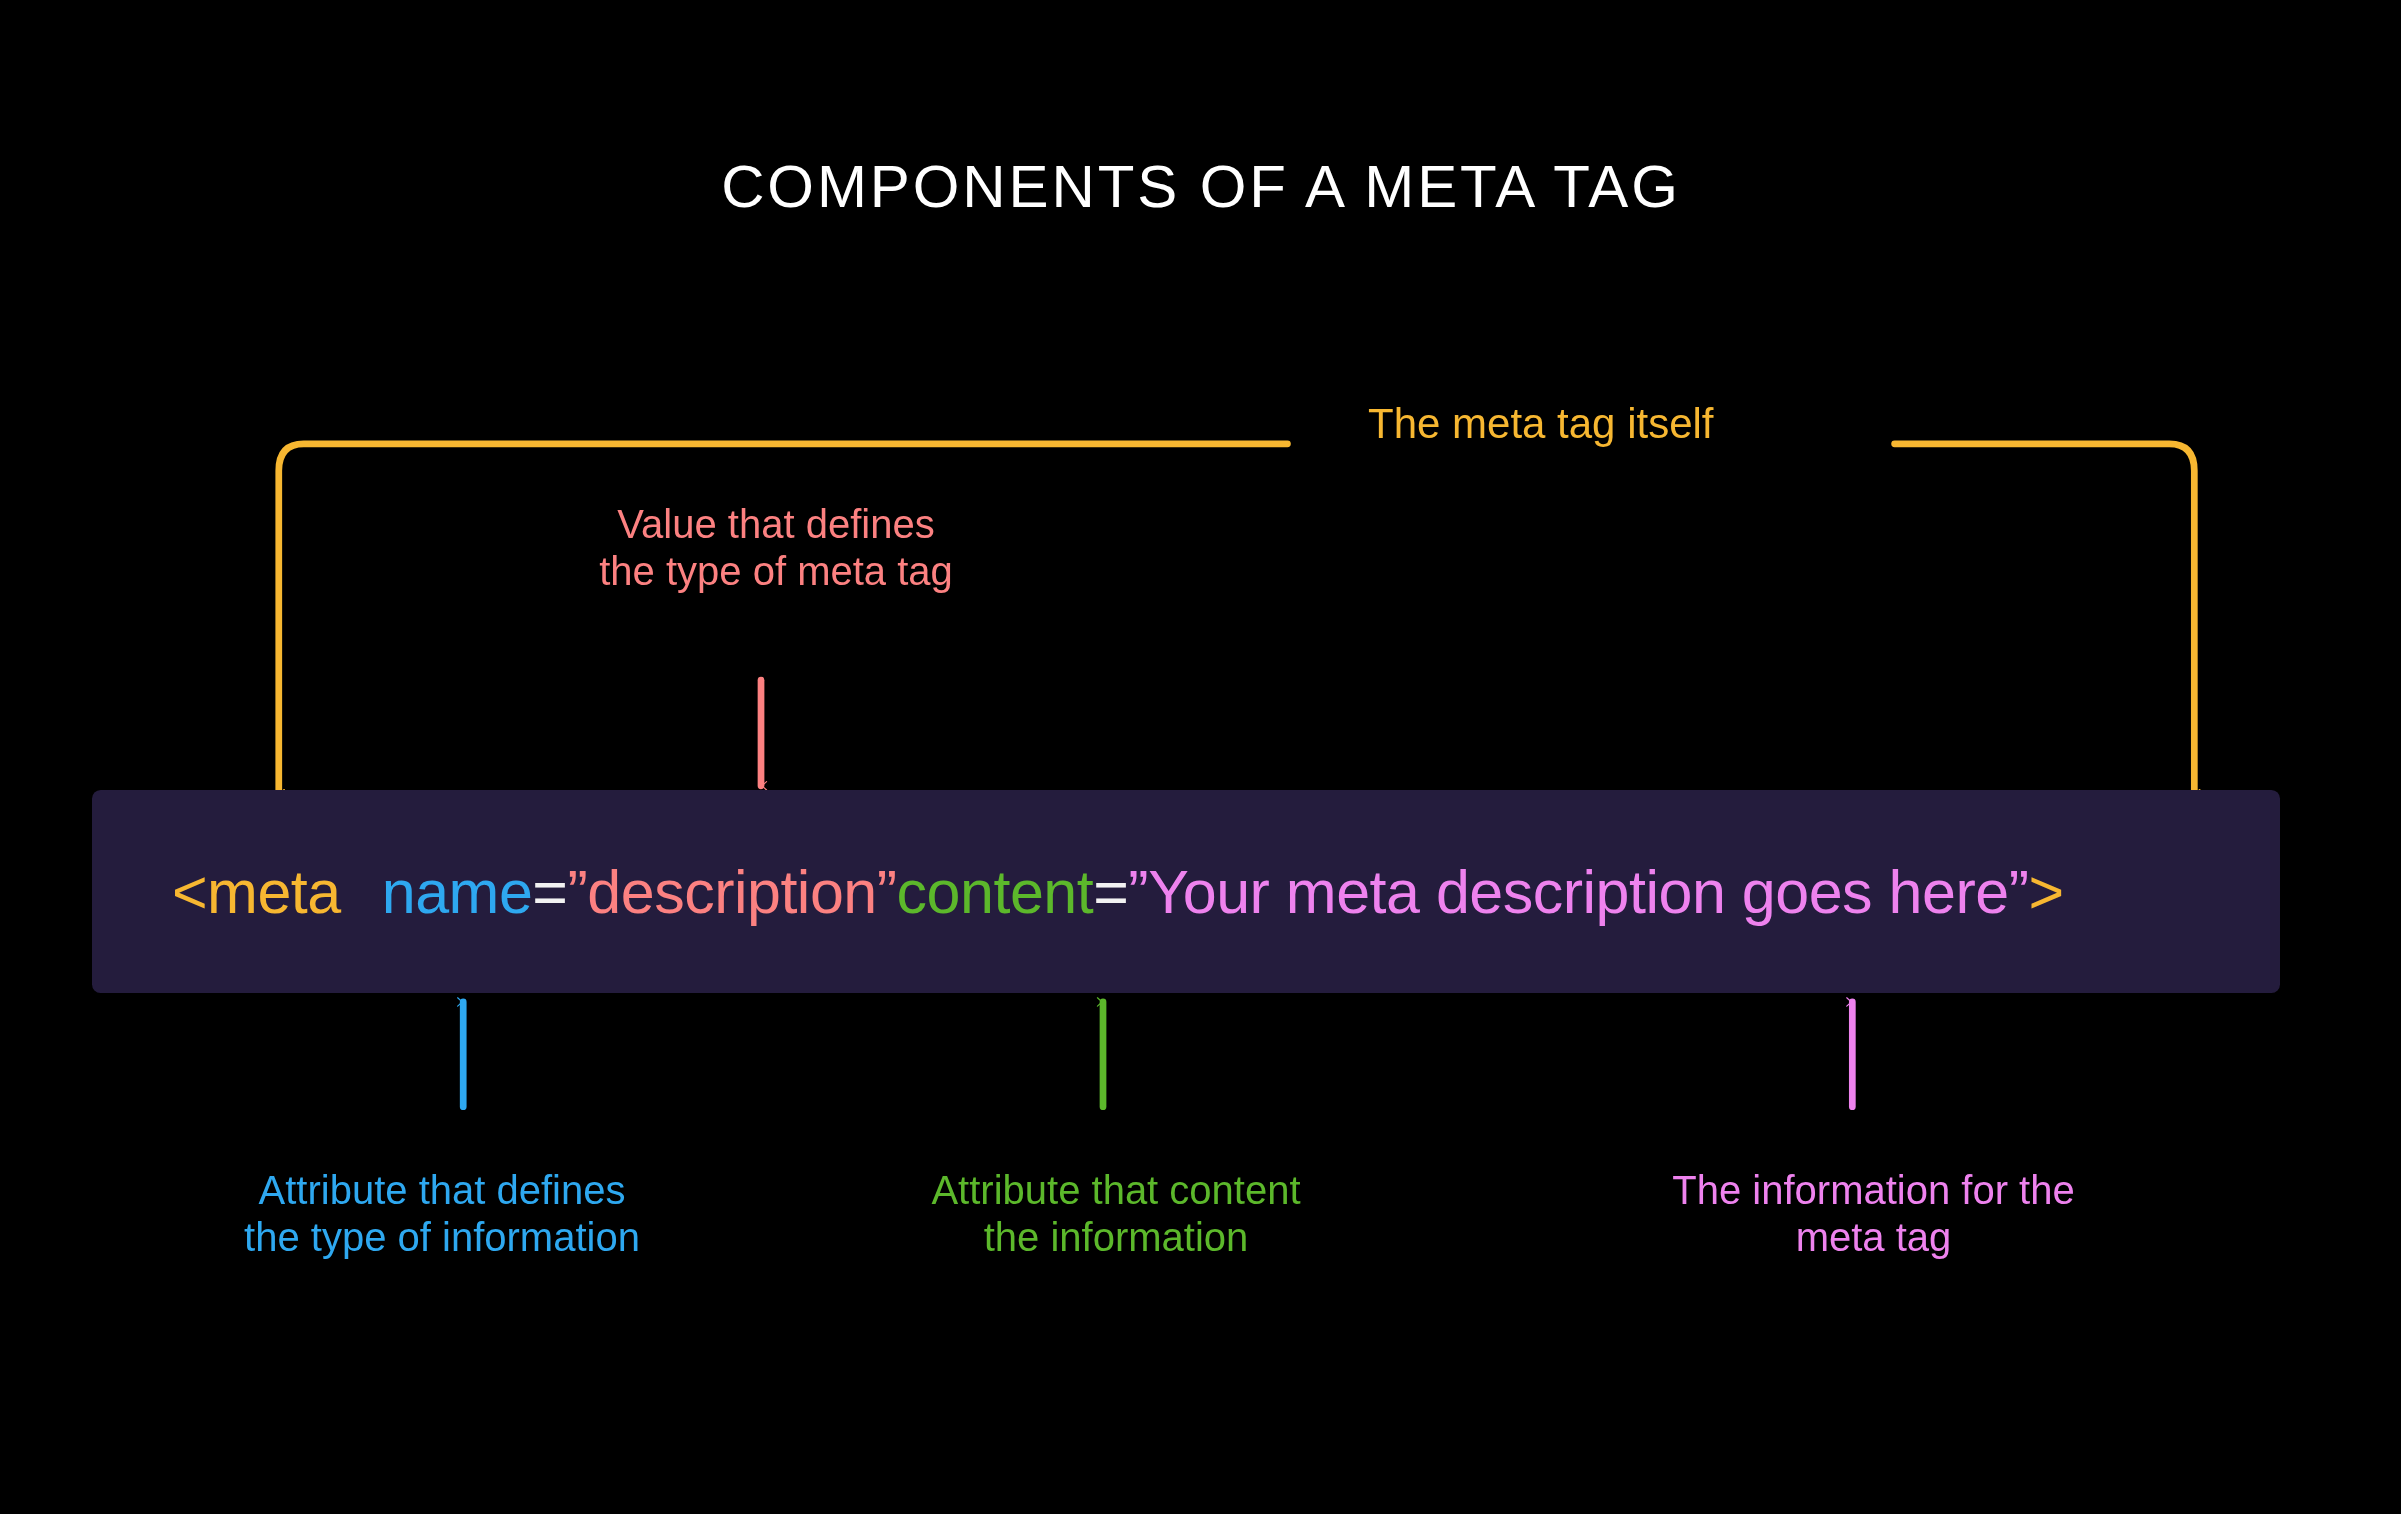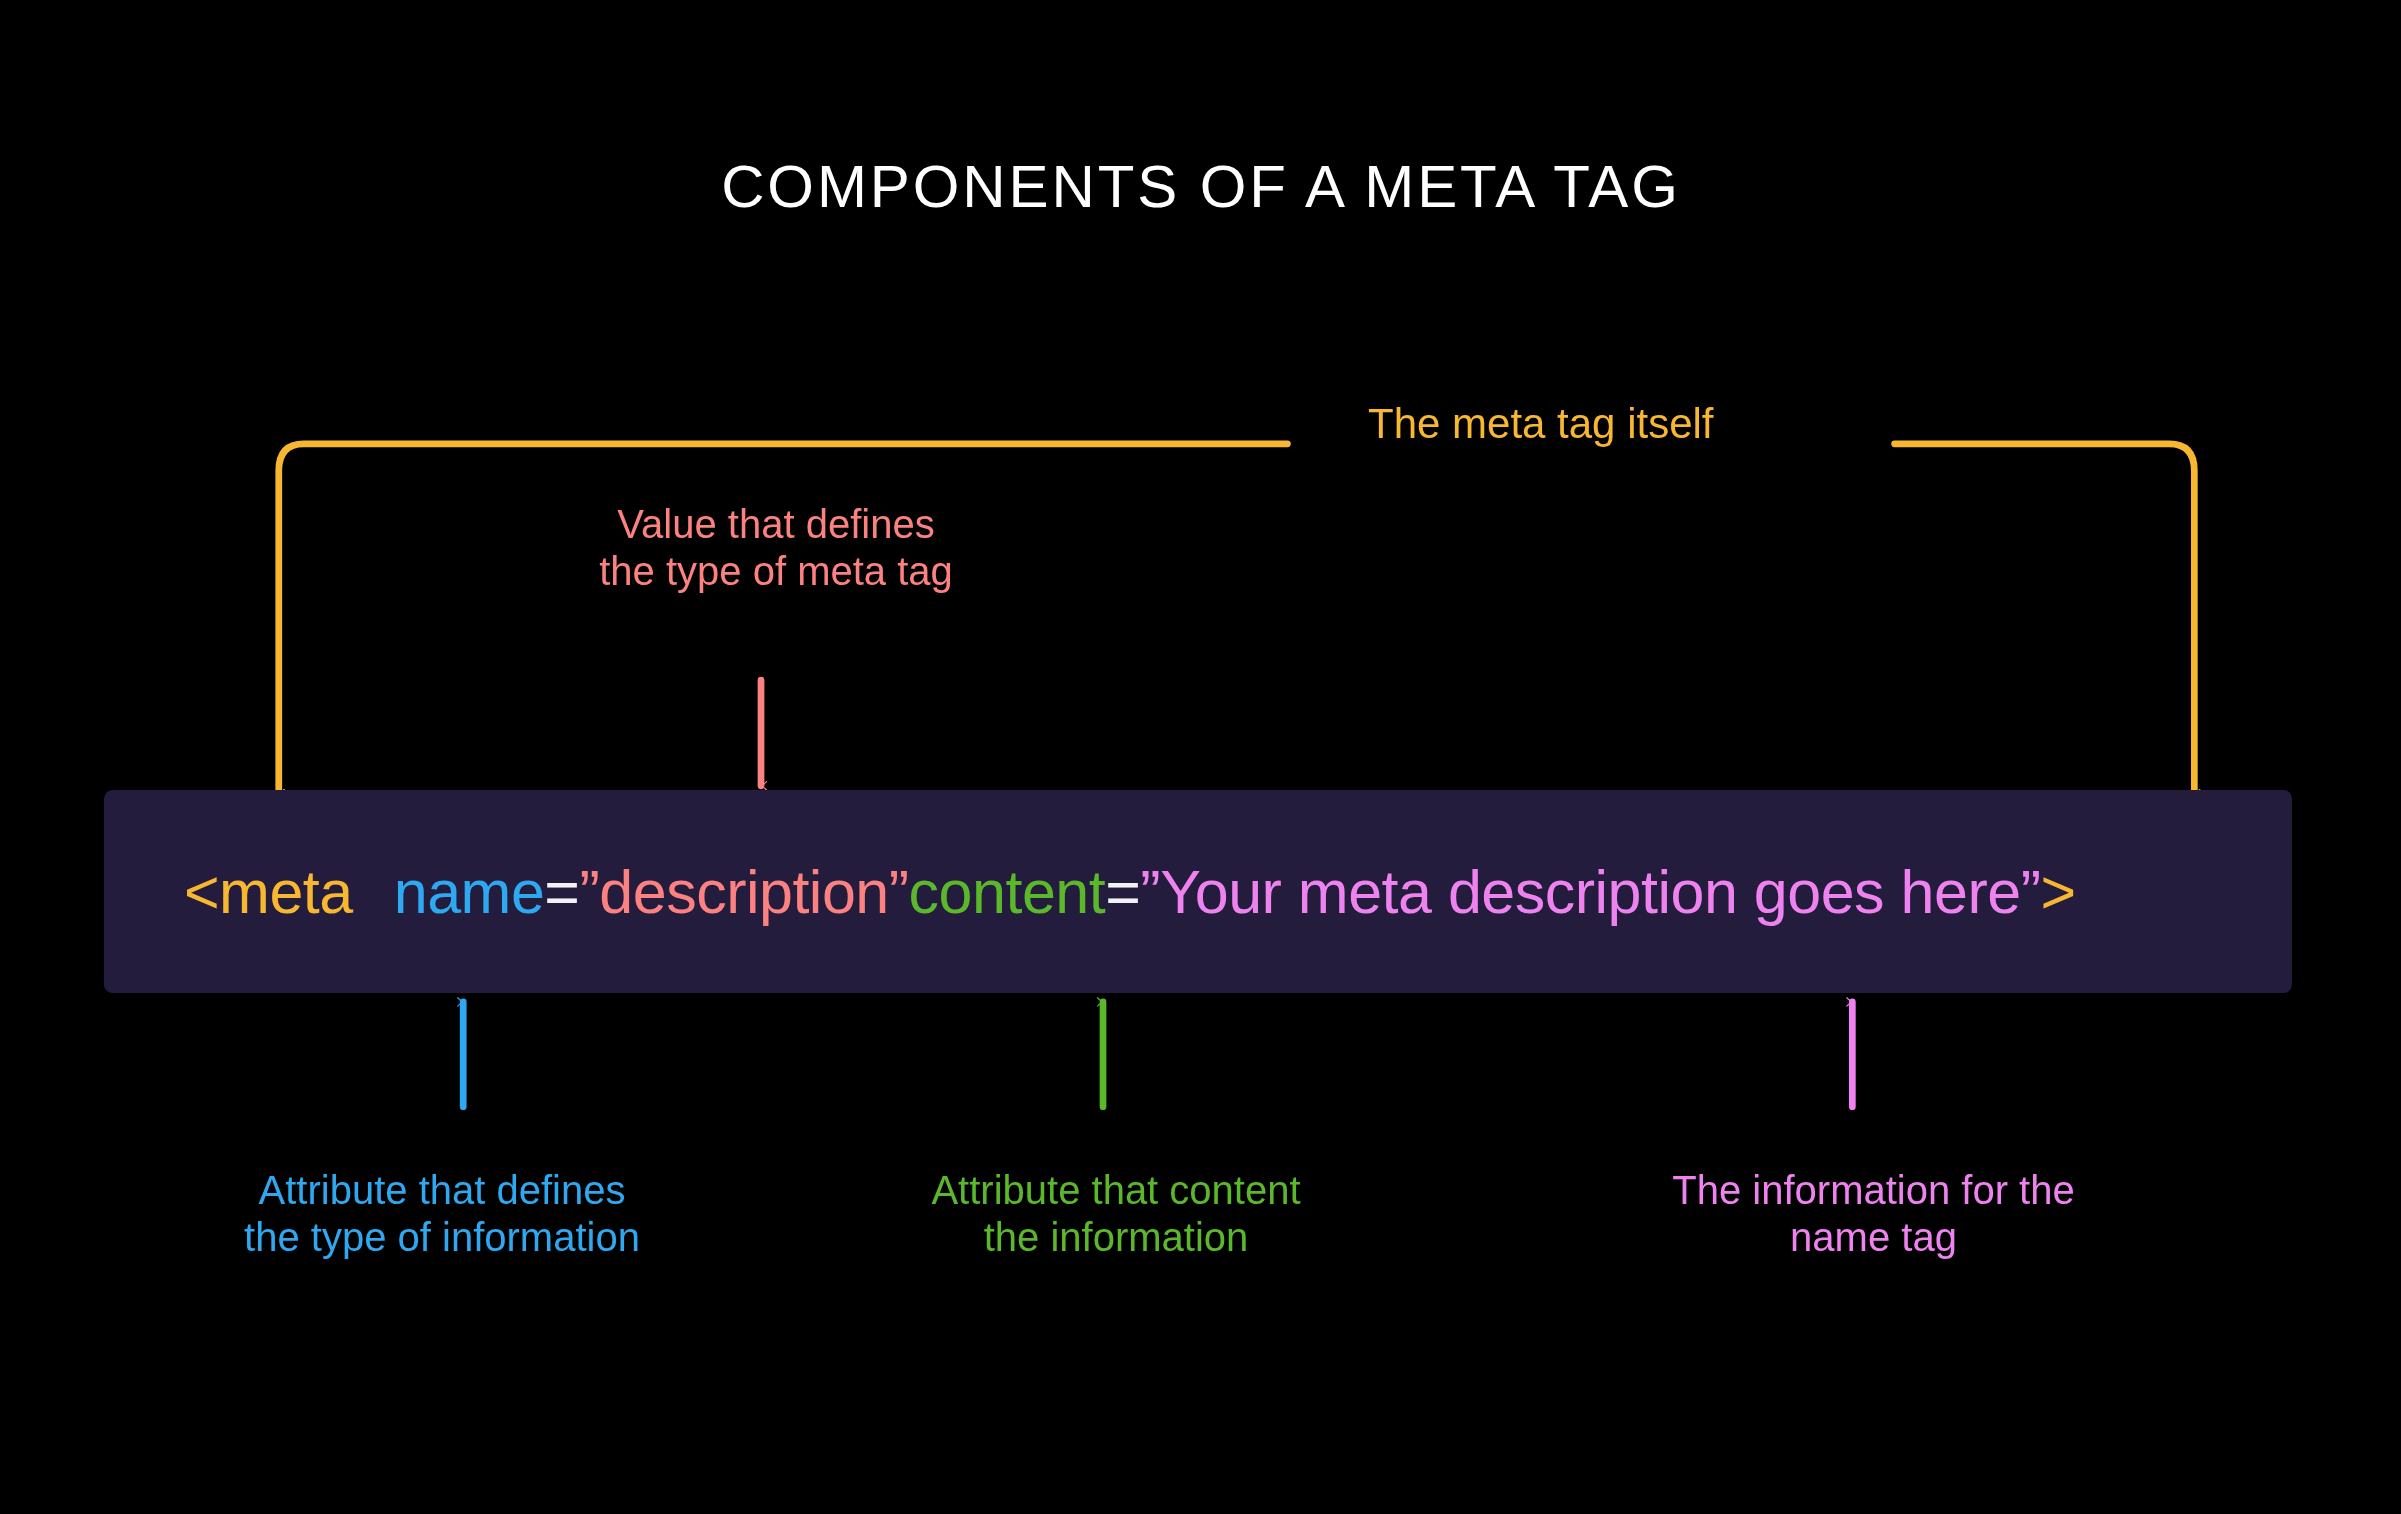--- a/index.html
+++ b/index.html
@@ -38,21 +38,21 @@
     left: 0;
     top: 0;
     width: 2402px;
     height: 1514px;
     pointer-events: none;
   }
 
   
   #code-box {
     position: absolute;
-    left: 104px;
+    left: 92px;
     top: 790px;
     width: 2188px;
     height: 203px;
     background: #241c3d;
     border-radius: 8.6px;
     text-align: center;
   }
   #code-line {
     position: absolute;
     left: 80px;
@@ -179,16 +179,16 @@
 
   <div class="callout" id="label-meta-tag">The meta tag itself</div>
 
   <div class="callout" id="label-attr-type">Attribute that defines
 the type of information</div>
 
   <div class="callout" id="label-attr-contains">Attribute that content
 the information</div>
 
   <div class="callout" id="label-info-for">The information for the
-name tag</div>
+meta tag</div>
 
 </div>
 
 
 </body></html>

